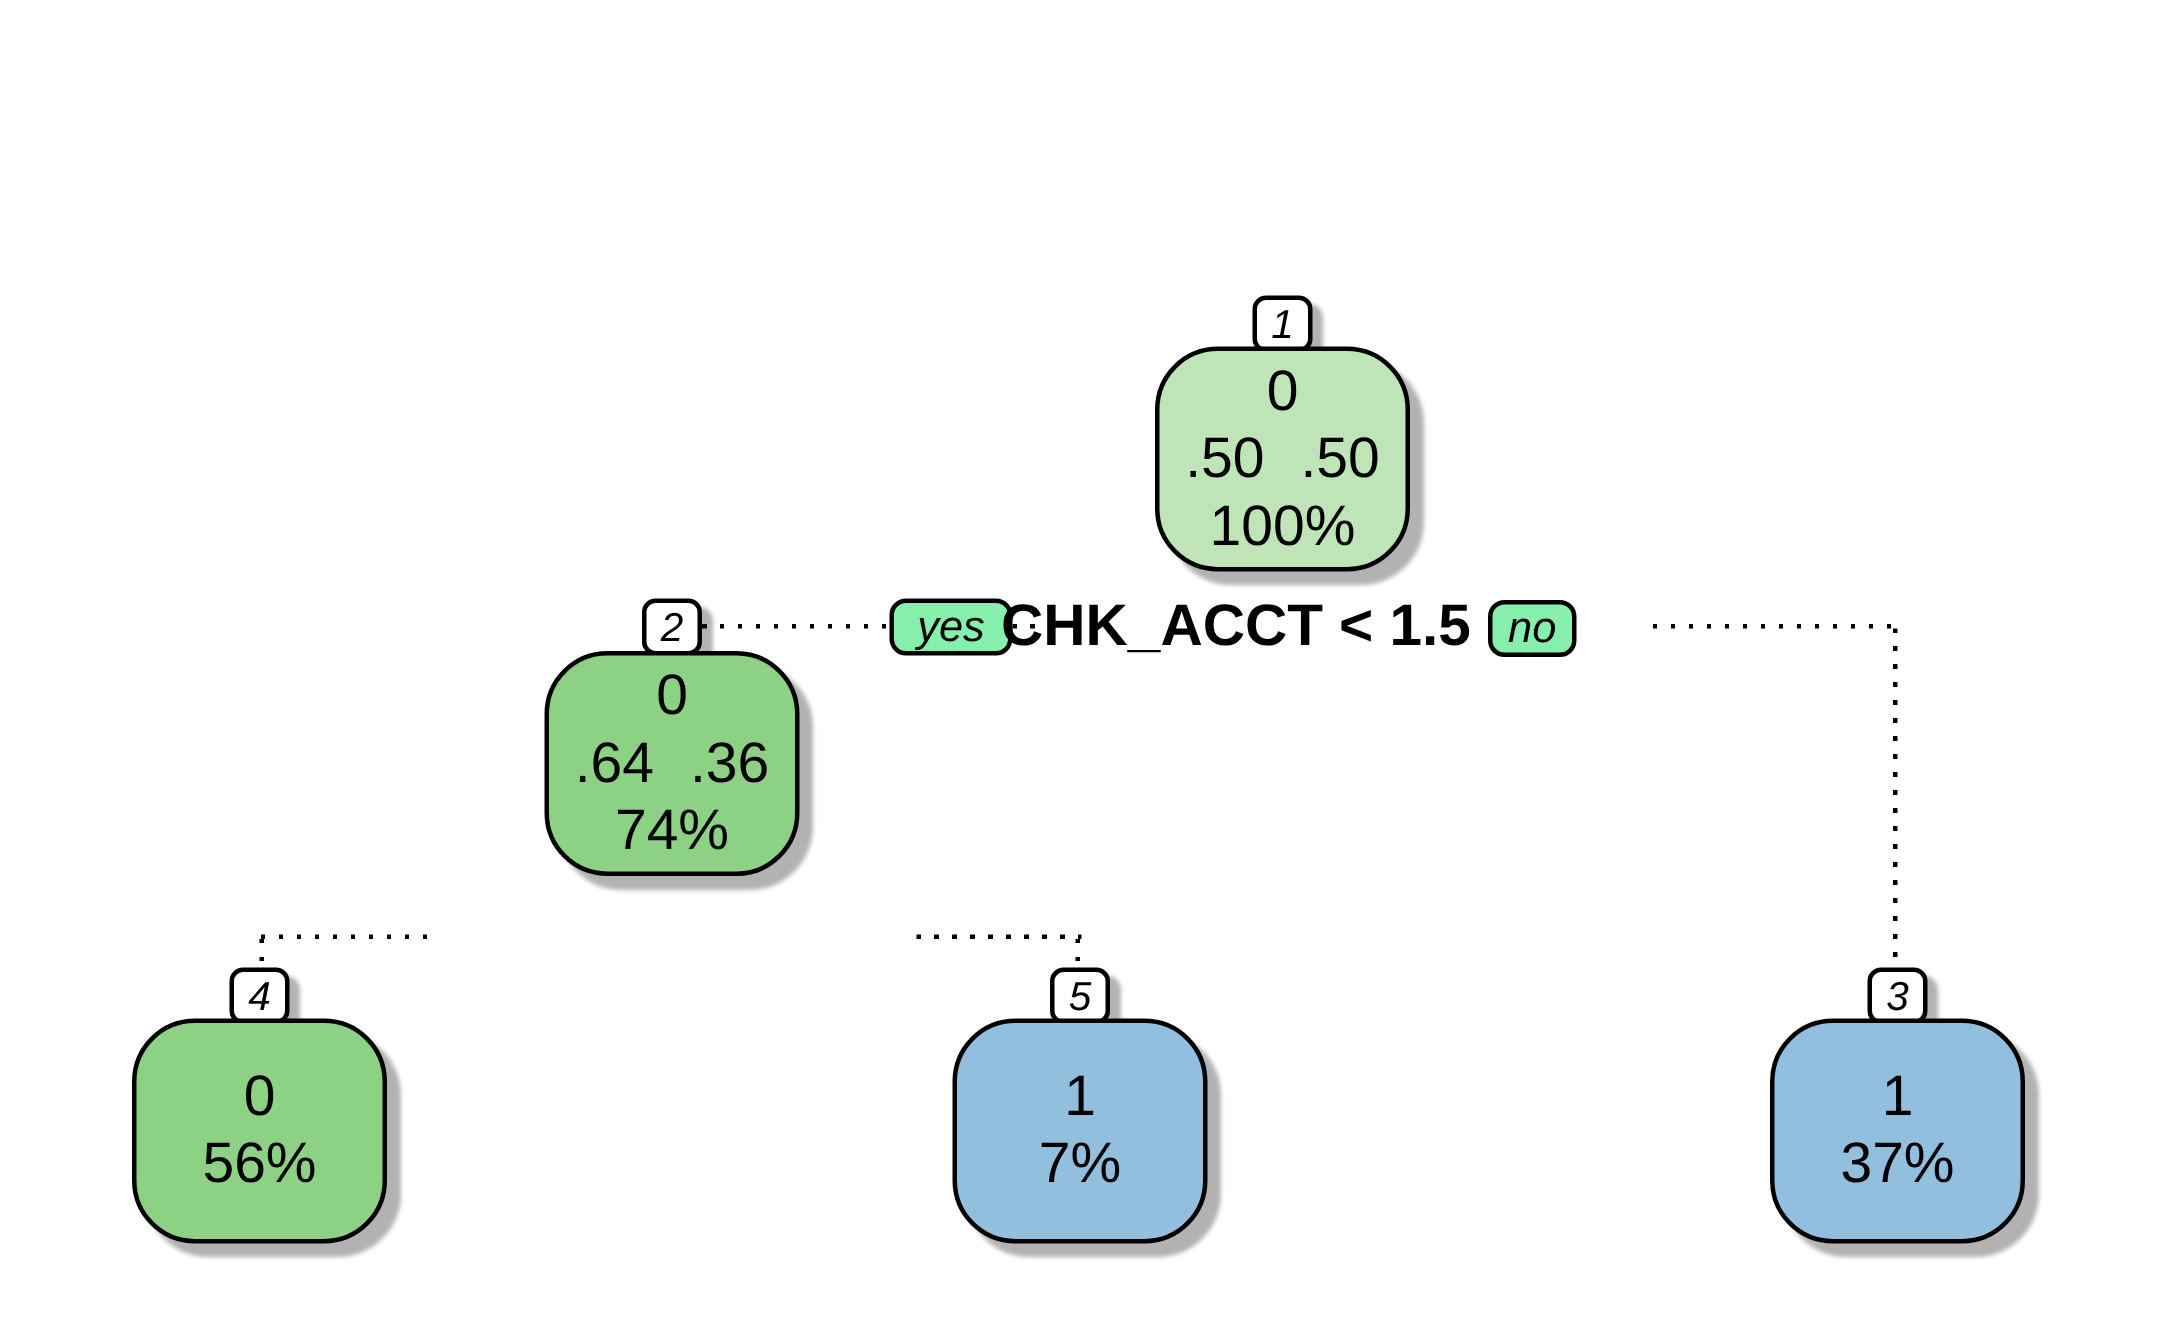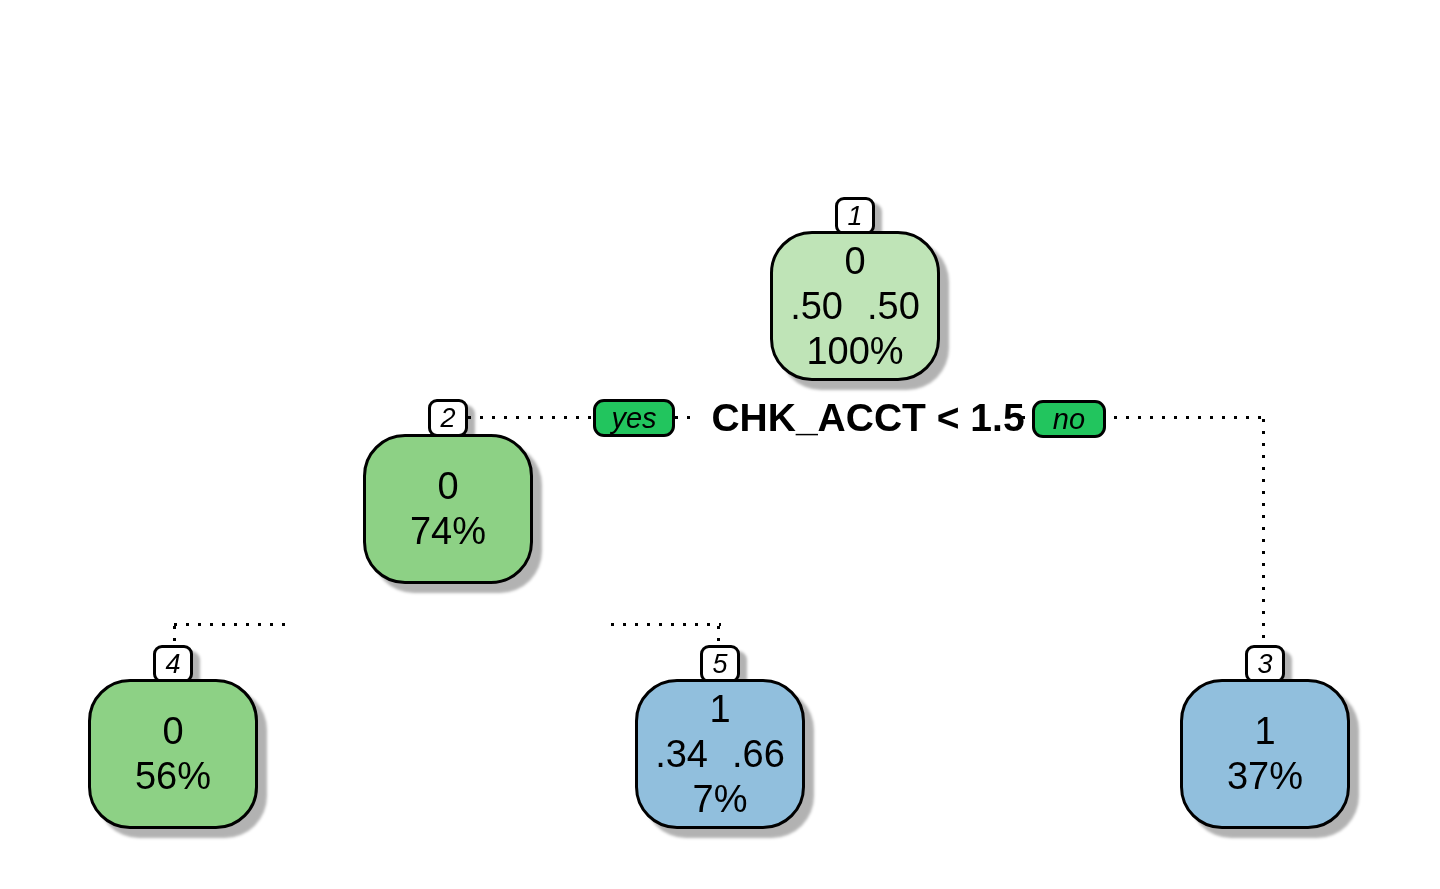--- a/index.html
+++ b/index.html
@@ -58,21 +58,21 @@
     font-weight:bold;
     font-size:39px;
     line-height:44px;
     z-index:3;
     white-space:nowrap;
   }
   
   .yn{
     position:absolute;
     box-sizing:border-box;
-    background:#22c55e;
+    background:#86efac;
     border:3px solid #000;
     border-radius:11px;
     display:flex;
     align-items:center;
     justify-content:center;
     font-style:italic;
     font-size:29px;
     z-index:3;
   }
   
@@ -90,24 +90,24 @@
   .pos-n1{left:770px;top:231px;}
   .pos-n2{left:363px;top:434px;}
   .pos-n4{left:88px;top:679px;}
   .pos-n5{left:635px;top:679px;}
   .pos-n3{left:1180px;top:679px;}
   .pos-b1{left:835px;top:197px;}
   .pos-b2{left:428px;top:399px;}
   .pos-b4{left:153px;top:645px;}
   .pos-b5{left:700px;top:645px;}
   .pos-b3{left:1245px;top:645px;}
-  .pos-split1{left:700px;top:396px;}
+  .pos-split1{left:656px;top:396px;}
   .pos-split2{left:281px;top:601px;}
   .pos-yes{left:593px;top:399px;width:82px;height:38px;}
-  .pos-no{left:1032px;top:400px;width:74px;height:38px;}
+  .pos-no{left:992px;top:400px;width:59px;height:38px;}
   .pos-h1{left:468px;top:416px;width:126px;}
   .pos-h2{left:675px;top:416px;width:22px;}
   .pos-h3{left:1022px;top:416px;width:10px;}
   .pos-h4{left:1102px;top:416px;width:162px;}
   .pos-v1{left:1262px;top:419px;height:226px;}
   .pos-h5{left:174px;top:623px;width:114px;}
   .pos-h6{left:611px;top:623px;width:110px;}
   .pos-v2{left:173px;top:626px;height:20px;}
   .pos-v3{left:717px;top:626px;height:20px;}
 </style>
@@ -155,34 +155,34 @@
     <div>0</div>
     <div class="probs">
       <span>.50</span>
       <span>.50</span>
     </div>
     <div>100%</div>
   </div>
 
   <div class="node pos-n2" style="background-color: rgb(141, 209, 133);">
     <div>0</div>
+    <div class="probs">
+      <span>.64</span>
+      <span>.36</span>
+    </div>
     <div>74%</div>
   </div>
 
   <div class="node pos-n4" style="background-color: rgb(141, 209, 133);">
     <div>0</div>
     <div>56%</div>
   </div>
 
   <div class="node pos-n5" style="background-color: rgb(145, 191, 221);">
     <div>1</div>
-    <div class="probs">
-      <span>.34</span>
-      <span>.66</span>
-    </div>
     <div>7%</div>
   </div>
 
   <div class="node pos-n3" style="background-color: rgb(145, 191, 221);">
     <div>1</div>
     <div>37%</div>
   </div>
 
 </div>
 

